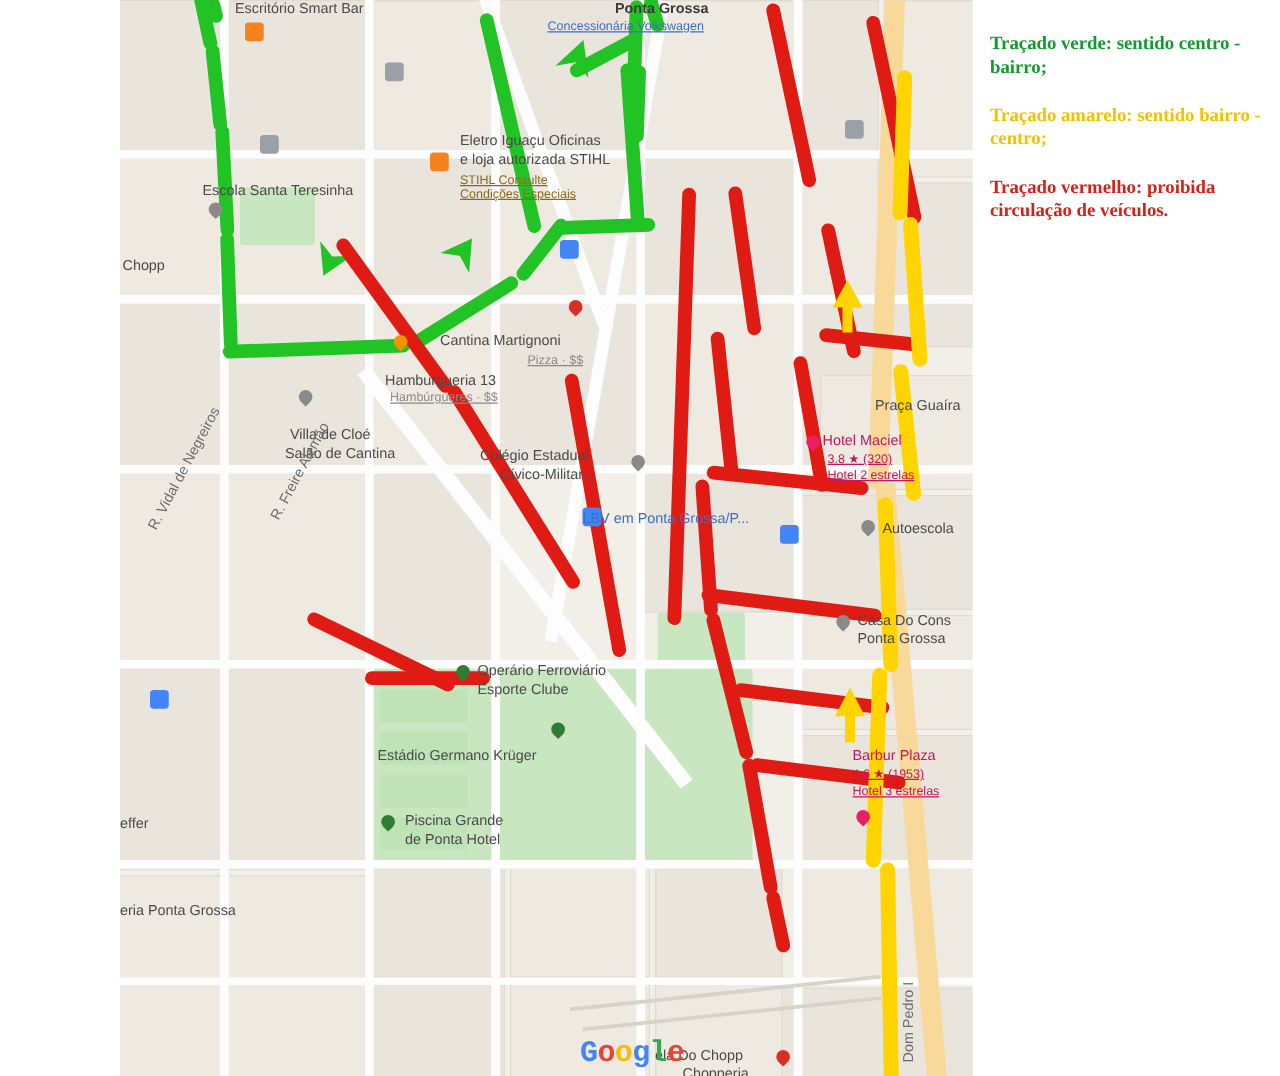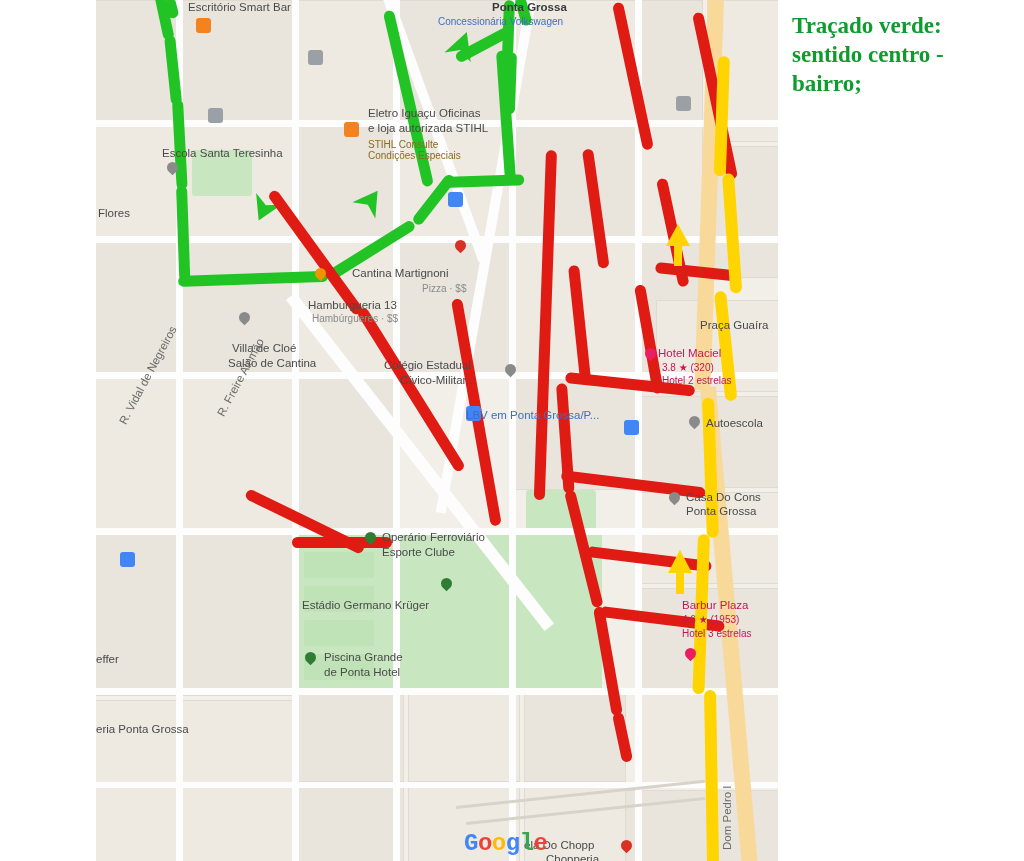--- a/index.html
+++ b/index.html
@@ -93,21 +93,21 @@
     position: absolute;
     font-size: 11.5px;
     color: #5a5a5a;
     line-height: 1.22;
     white-space: pre-line;
     font-family: "Liberation Sans", sans-serif;
   }
   .poi.dark { color: #4a4a4a; }
   .poi.pink { color: #c2185b; }
   .poi.blue { color: #3c6fc4; }
-  .poi.sm { font-size: 10px; }
+  .poi.sm { font-size: 10px; text-decoration: underline; }
   .poi.rot {
     transform: rotate(-90deg);
     transform-origin: 0 0;
     white-space: nowrap;
   }
   .poi.rot-slant {
     transform: rotate(-62deg);
     transform-origin: 0 0;
     white-space: nowrap;
   }
@@ -157,24 +157,24 @@
   
   .legend {
     position: absolute;
     left: 780px; top: 0;
     width: 244px; height: 861px;
     background: #ffffff;
     padding: 12px 10px 0 12px;
     box-sizing: border-box;
   }
   .legend p {
-    margin: 0 0 20px 0;
+    margin: 14px 0 20px 0;
     font-family: "Liberation Serif", serif;
     font-weight: bold;
-    font-size: 23px;
+    font-size: 15px;
     line-height: 1.25;
   }
   .lg-green  { color: #0f9b2e; }
   .lg-yellow { color: #f2c100; }
   .lg-red    { color: #d81f15; }
   .lg-black  { color: #000000; font-size: 18px; }
 </style>
 </head>
 <body>
 
@@ -362,21 +362,21 @@
       <div class="pin red" style="left:524px;top:840px"></div>
 
       <div class="poi dark" style="left:92px;top:0px">Escritório Smart Bar</div>
       <div class="poi dark" style="left:396px;top:0px;font-weight:bold;color:#3a3a3a">Ponta Grossa</div>
       <div class="poi blue sm" style="left:342px;top:16px">Concessionária Volkswagen</div>
       <div class="poi dark" style="left:272px;top:106px">Eletro Iguaçu Oficinas</div>
       <div class="poi dark" style="left:272px;top:121px">e loja autorizada STIHL</div>
       <div class="poi sm" style="left:272px;top:139px;color:#8a6a1f">STIHL Consulte</div>
       <div class="poi sm" style="left:272px;top:150px;color:#8a6a1f">Condições Especiais</div>
       <div class="poi dark" style="left:66px;top:146px">Escola Santa Teresinha</div>
-      <div class="poi dark" style="left:2px;top:206px">Flores</div>
+      <div class="poi dark" style="left:2px;top:206px">Chopp</div>
       <div class="poi dark" style="left:256px;top:266px">Cantina Martignoni</div>
       <div class="poi sm" style="left:326px;top:283px;color:#8a8a8a">Pizza · $$</div>
       <div class="poi dark" style="left:212px;top:298px">Hamburgueria 13</div>
       <div class="poi sm" style="left:216px;top:313px;color:#8a8a8a">Hambúrgueres · $$</div>
       <div class="poi dark" style="left:136px;top:341px">Villa de Cloé</div>
       <div class="poi dark" style="left:132px;top:356px">Salão de Cantina</div>
       <div class="poi dark" style="left:288px;top:358px">Colégio Estadual</div>
       <div class="poi dark" style="left:304px;top:373px">Cívico-Militar...</div>
       <div class="poi blue" style="left:370px;top:408px">LBV em Ponta Grossa/P...</div>
       <div class="poi dark" style="left:604px;top:318px">Praça Guaíra</div>
@@ -405,15 +405,17 @@
 
       <div class="gmark">
         <span>G</span><span>o</span><span>o</span><span>g</span><span>l</span><span>e</span>
       </div>
 
     </div>
   </div>
 
   <div class="legend">
     <p class="lg-green">Traçado verde: sentido centro - bairro;</p>
+    <p class="lg-yellow">Traçado amarelo: sentido bairro - centro;</p>
+    <p class="lg-red">Traçado vermelho: proibida circulação de veículos.</p>
   </div>
 
 </div>
 
 </body></html>

